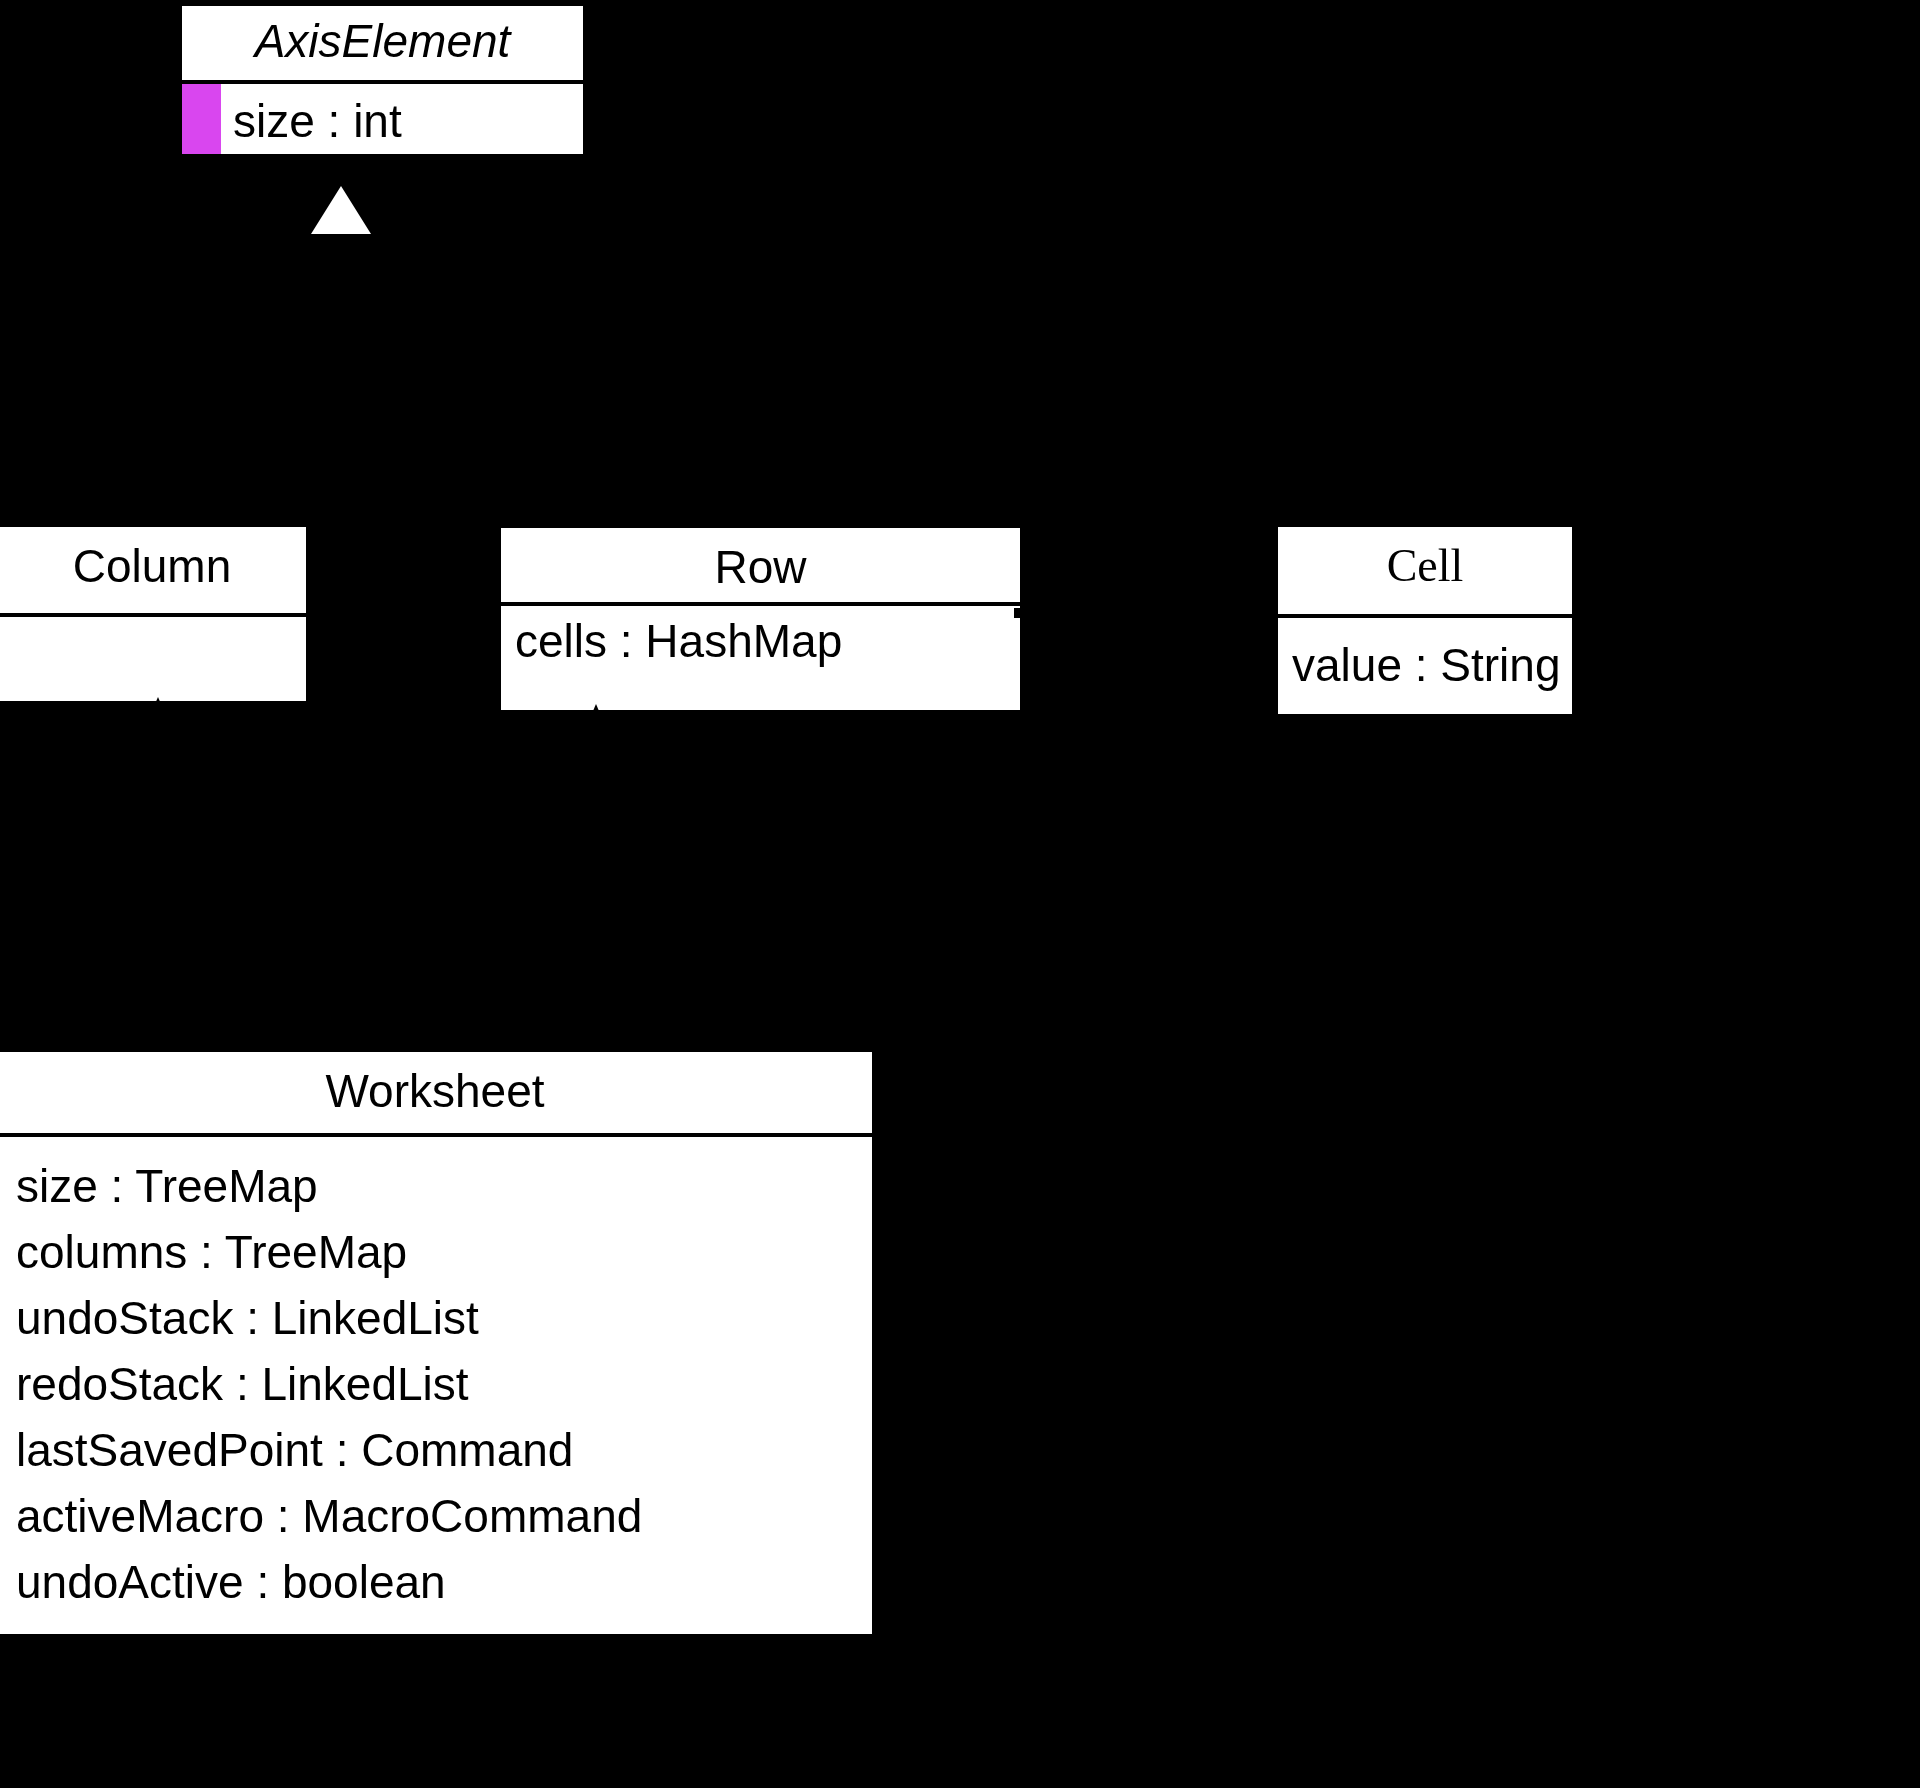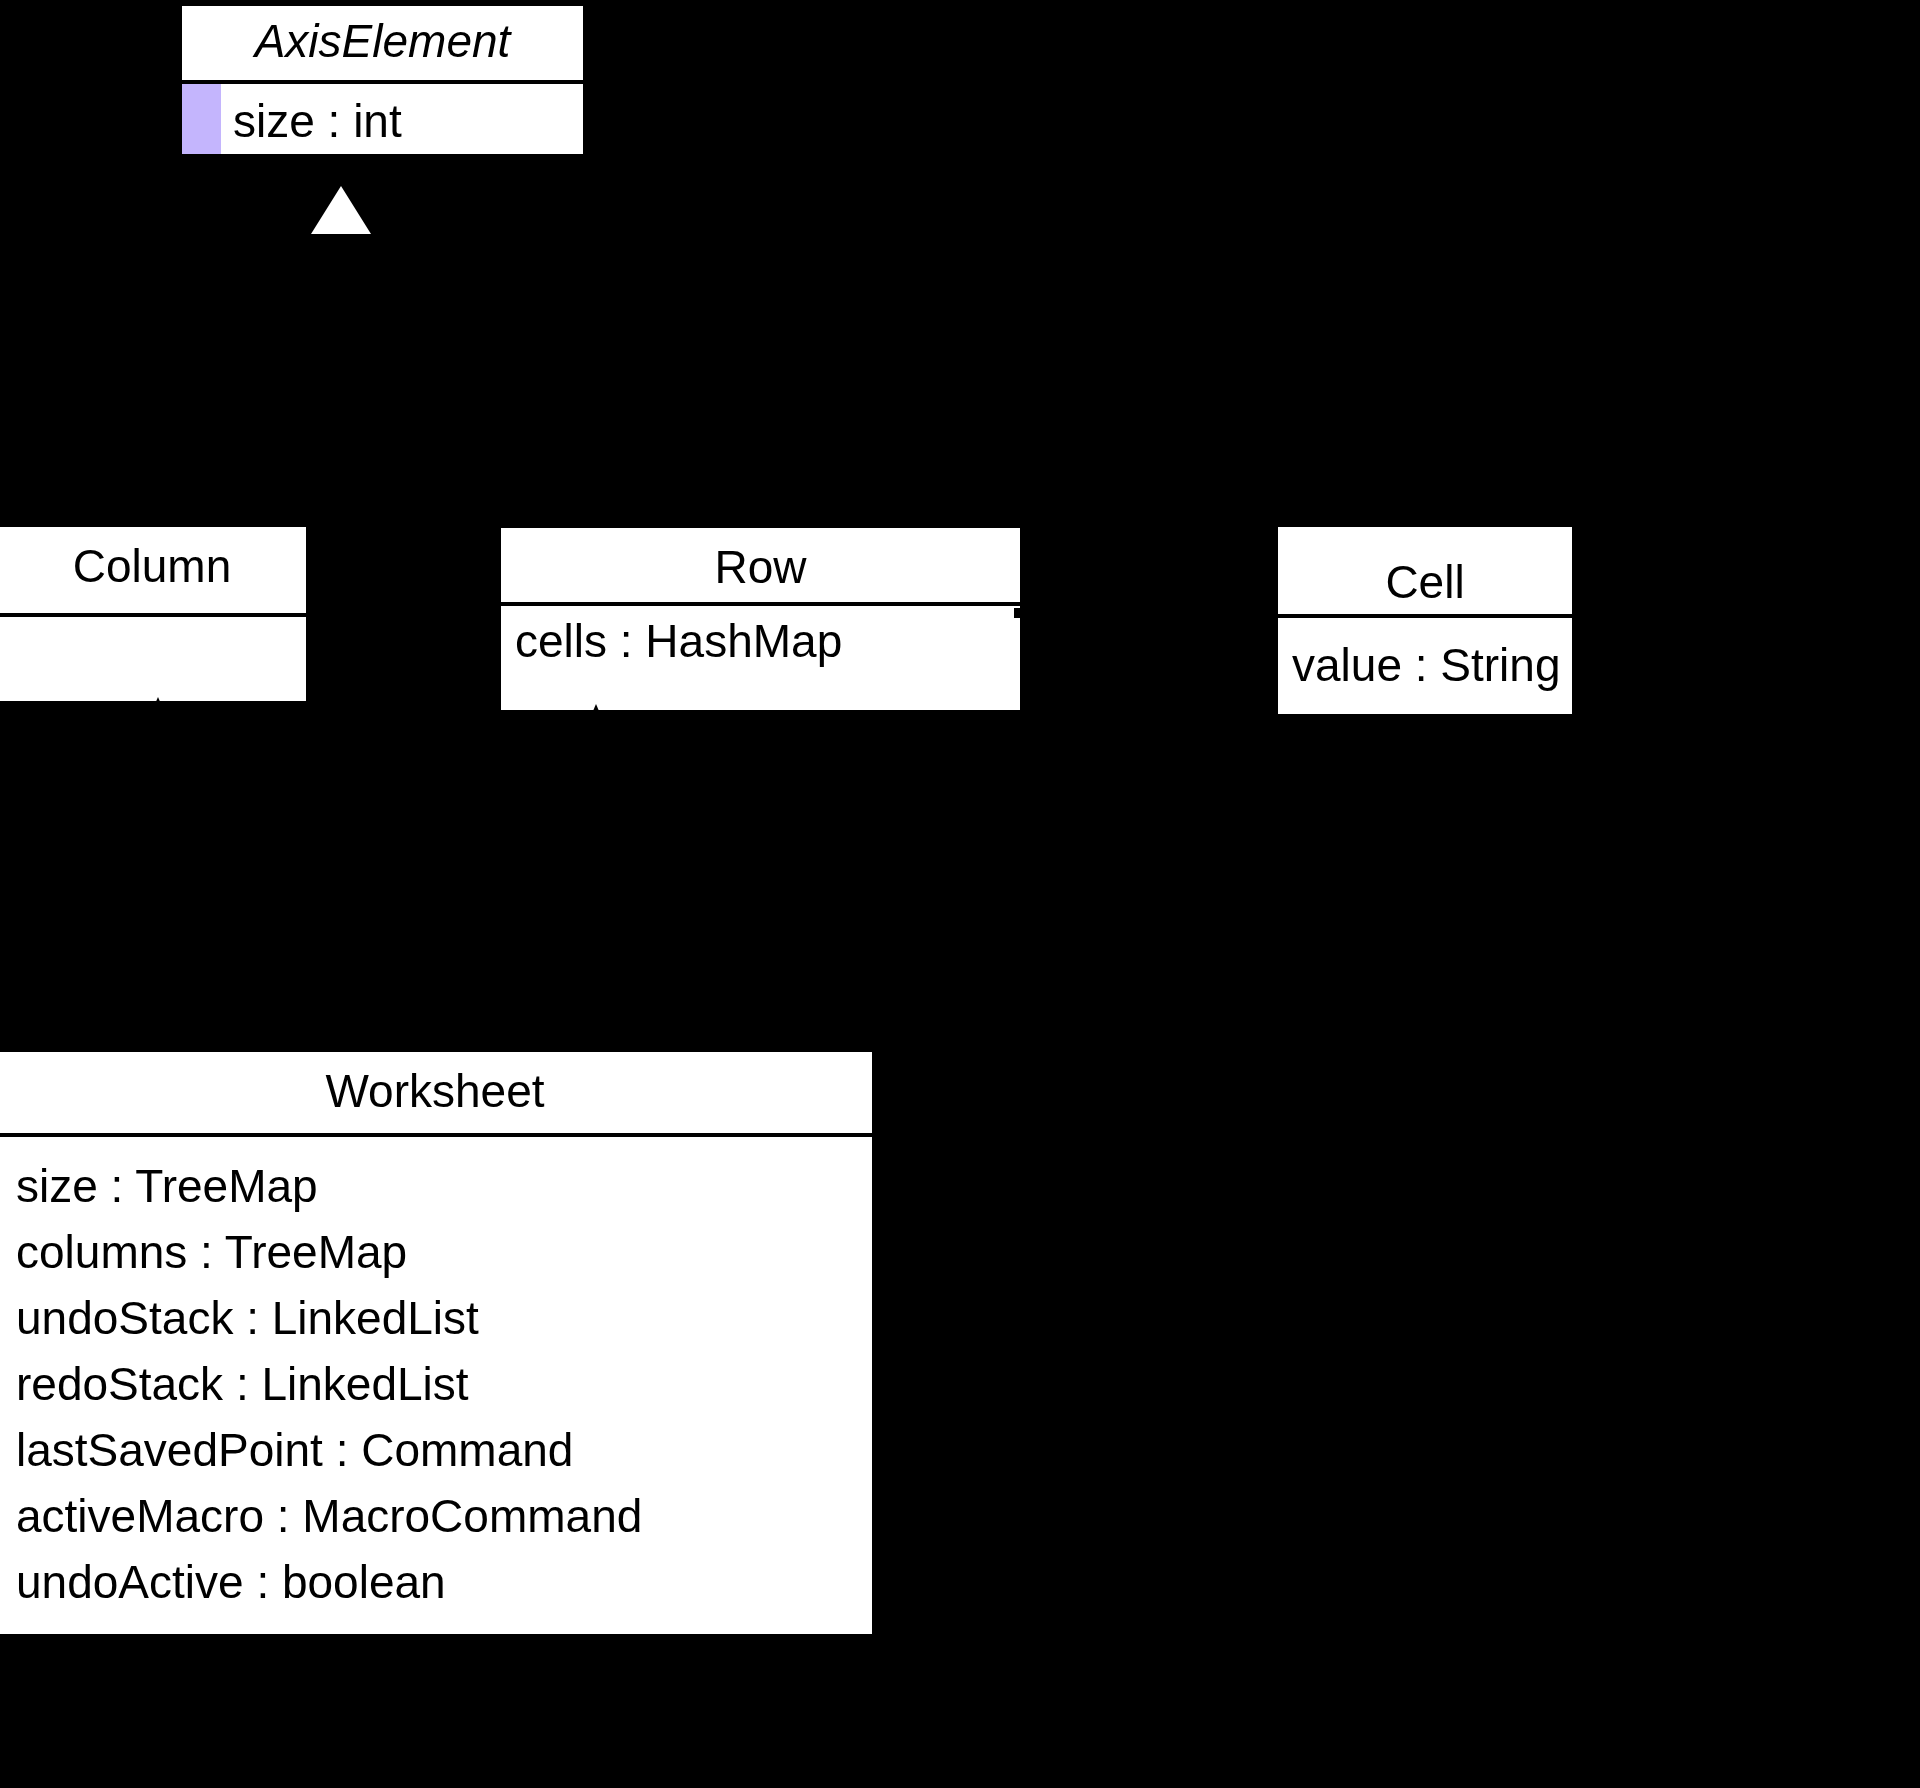--- a/index.html
+++ b/index.html
@@ -21,21 +21,21 @@
     left: 0;
     top: 0;
     width: 1920px;
     height: 1788px;
     background: #000000;
   }
 
   
   .uml-class {
     position: absolute;
-    background: #c4b5fd;
+    background: #d946ef;
     border: 4px solid #000000;
     box-sizing: border-box;
     display: flex;
     flex-direction: column;
   }
 
   .uml-title {
     box-sizing: border-box;
     background: #ffffff;
     color: #000000;
@@ -100,21 +100,21 @@
   }
   #box-row .uml-title { height: 74px; padding-top: 16px; }
   #box-row .uml-attrs { padding-top: 8px; padding-left: 14px; }
 
   #box-cell {
     left: 1274px;
     top: 523px;
     width: 302px;
     height: 195px;
   }
-  #box-cell .uml-title { height: 87px; padding-top: 32px; }
+  #box-cell .uml-title { height: 87px; padding-top: 16px; font-family: Liberation Serif, serif; }
   #box-cell .uml-attrs { padding-top: 20px; padding-left: 14px; }
 
   #box-worksheet {
     left: -6px;
     top: 1048px;
     width: 882px;
     height: 590px;
   }
   #box-worksheet .uml-title { height: 81px; padding-top: 16px; }
   #box-worksheet .uml-attrs { padding-top: 16px; padding-left: 18px; line-height: 66px; }

